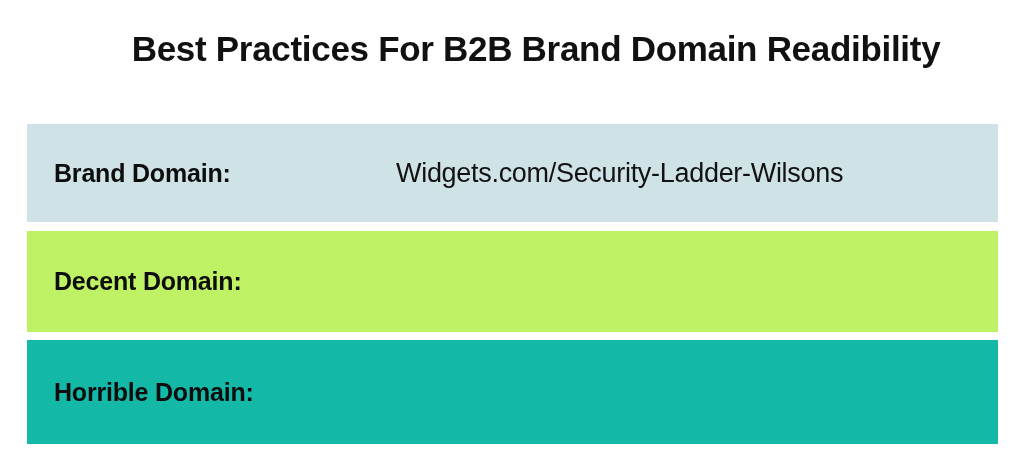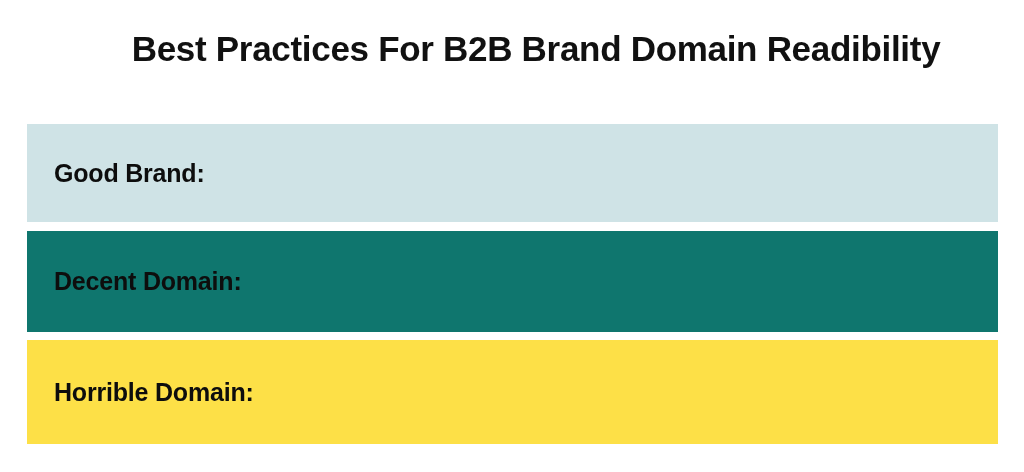--- a/index.html
+++ b/index.html
@@ -40,22 +40,22 @@
 
   .domain-row {
     width: 971px;
     box-sizing: border-box;
     display: flex;
     align-items: center;
     position: relative;
   }
 
   .domain-row.row-0 { height: 98px; background: #cfe3e6; margin-bottom: 9px; }
-  .domain-row.row-1 { height: 101px; background: #0f766e; margin-bottom: 8px; }
-  .domain-row.row-2 { height: 104px; background: #fde047; }
+  .domain-row.row-1 { height: 101px; background: #bef264; margin-bottom: 8px; }
+  .domain-row.row-2 { height: 104px; background: #14b8a6; }
 
   .row-label {
     position: absolute;
     left: 27px;
     font-size: 25px;
     font-weight: bold;
     letter-spacing: -0.2px;
     color: #0d0d0d;
     white-space: nowrap;
   }
@@ -74,21 +74,22 @@
   }
 </style>
 </head>
 <body>
 
 <div id="page-title">Best Practices For B2B Brand Domain Readibility</div>
 
 <div id="rows">
 
   <div class="domain-row row-0">
-    <div class="row-label">Good Brand:</div>
+    <div class="row-label">Brand Domain:</div>
+    <div class="row-value">Widgets.com/Security-Ladder-Wilsons</div>
   </div>
 
   <div class="domain-row row-1">
     <div class="row-label">Decent Domain:</div>
   </div>
 
   <div class="domain-row row-2">
     <div class="row-label">Horrible Domain:</div>
   </div>
 

